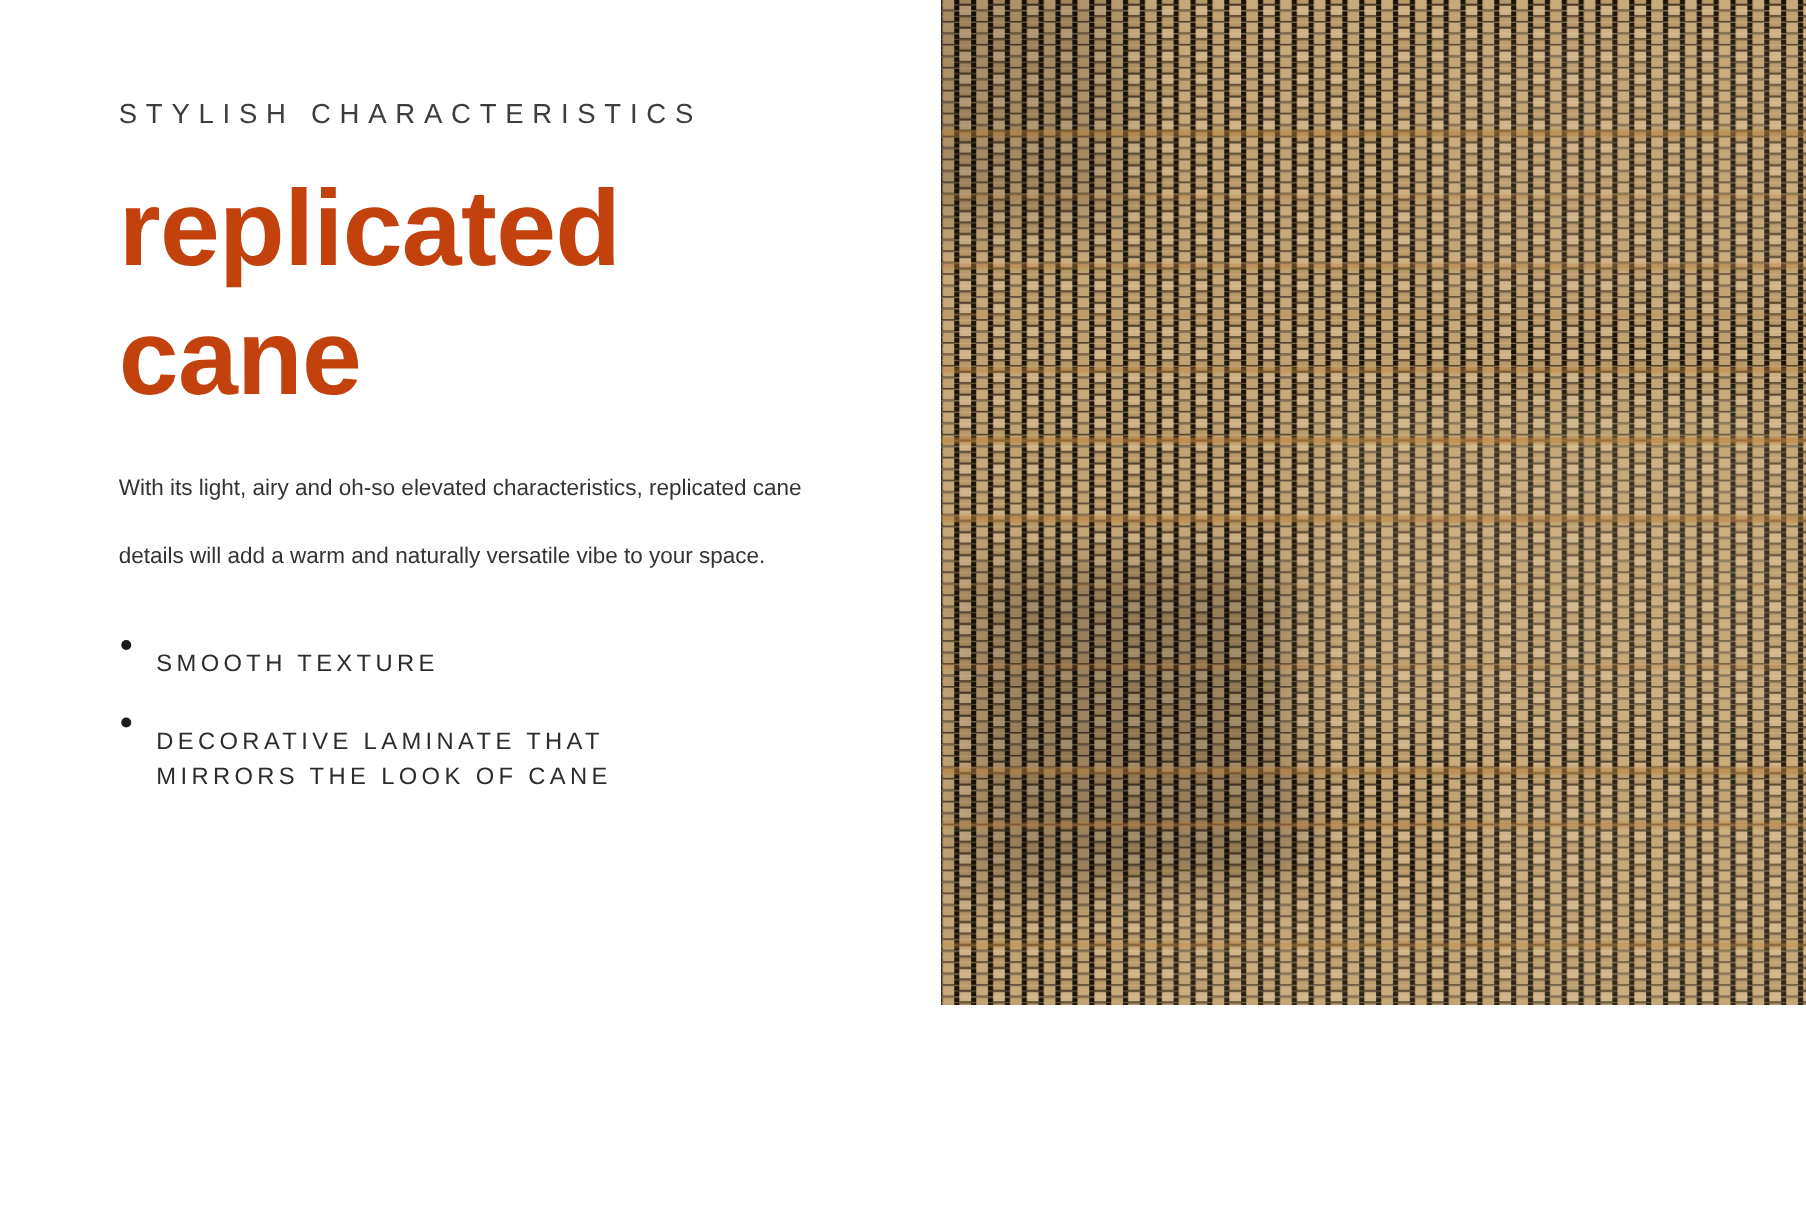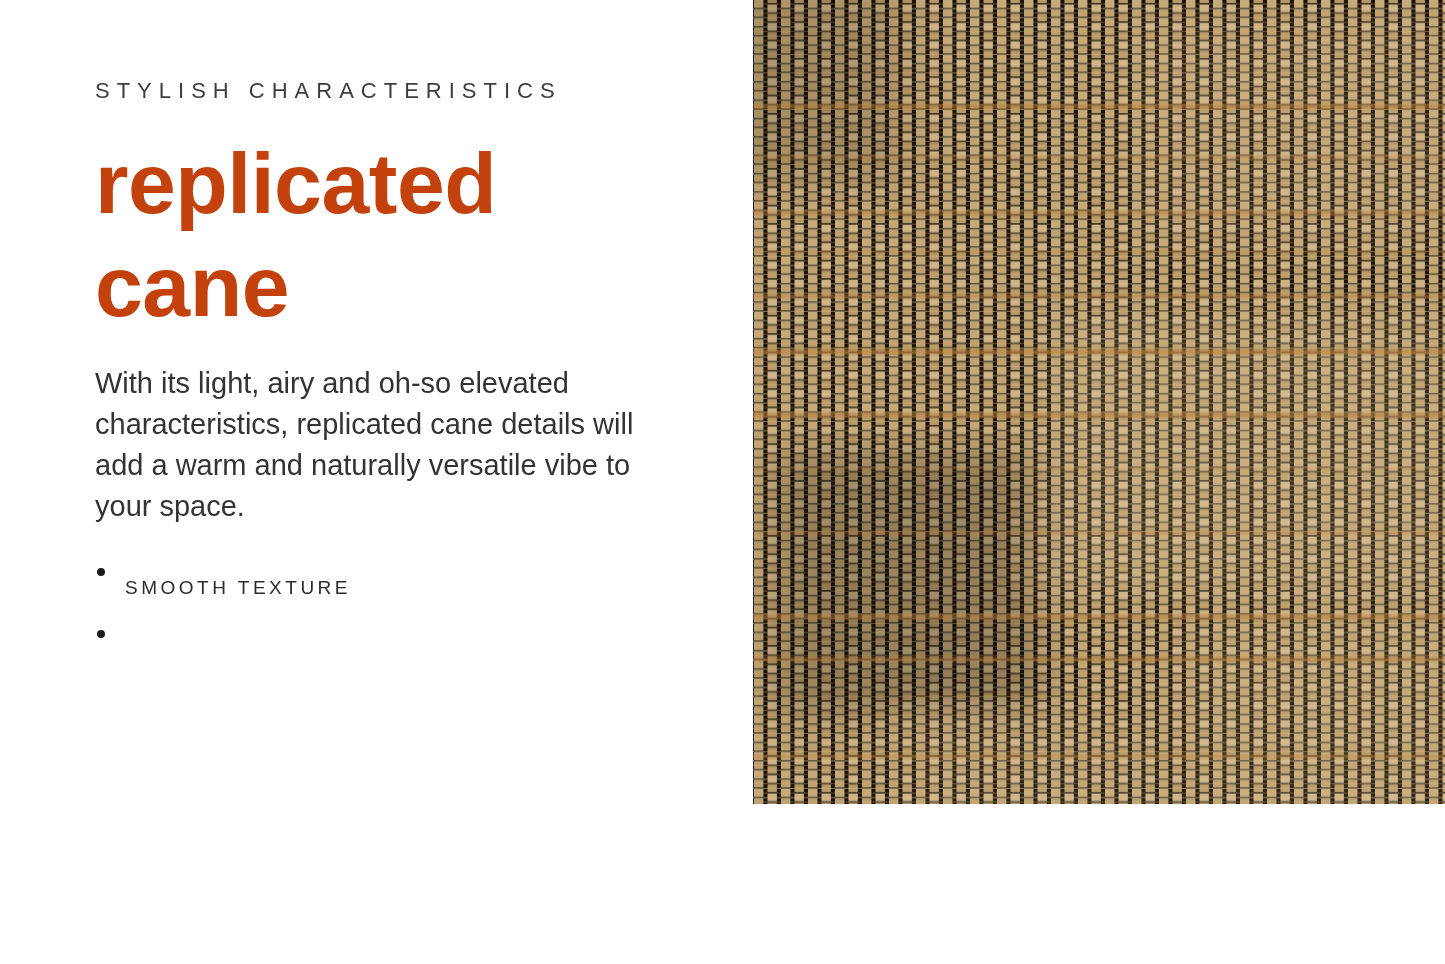--- a/index.html
+++ b/index.html
@@ -35,22 +35,22 @@
     font-size: 86px;
     line-height: 103px;
     font-weight: bold;
     letter-spacing: -0.5px;
     color: #c2410c;
   }
 
   .description {
     margin-top: 25px;
     max-width: 565px;
-    font-size: 29px;
-    line-height: 41px;
+    font-size: 18px;
+    line-height: 54px;
     color: #333331;
   }
 
   .features {
     margin-top: 31px;
     list-style: none;
   }
 
   .feature {
     position: relative;
@@ -103,20 +103,21 @@
 
     <p class="description">With its light, airy and oh-so elevated characteristics, replicated cane details will add a warm and naturally versatile vibe to your space.</p>
 
     <ul class="features">
       <li class="feature">
         <span class="dot"></span>
         <span class="feature-label">SMOOTH TEXTURE</span>
       </li>
       <li class="feature">
         <span class="dot"></span>
+        <span class="feature-label">DECORATIVE LAMINATE THAT MIRRORS THE LOOK OF CANE</span>
       </li>
     </ul>
   </section>
 
   <section class="texture-panel">
     <svg viewBox="0 0 692 964" preserveAspectRatio="none" xmlns="http://www.w3.org/2000/svg">
       <defs>
         <pattern id="weave-tile" width="27" height="22" patternUnits="userSpaceOnUse">
           <rect width="27" height="22" fill="#191309"></rect>
 

